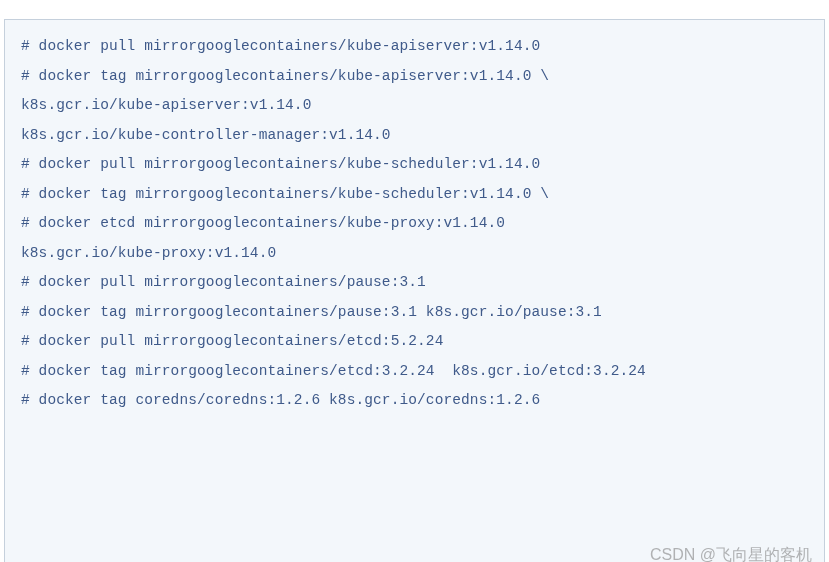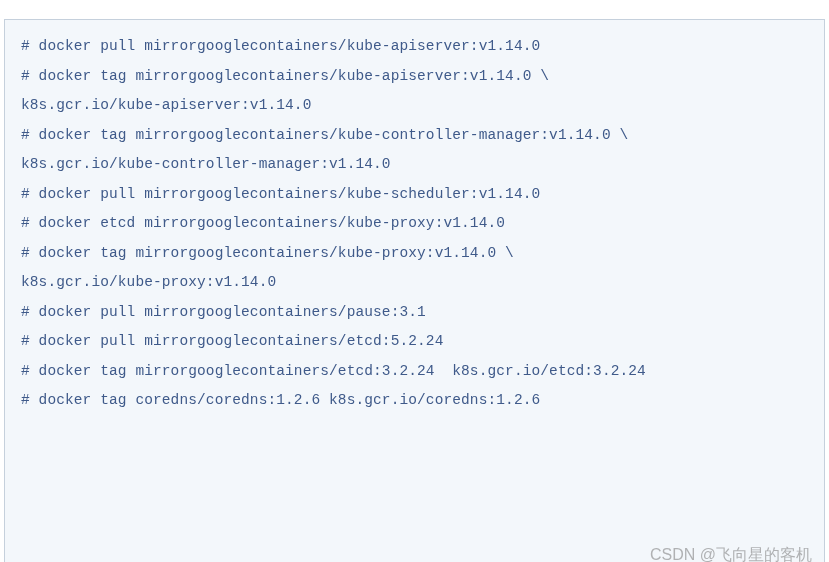--- a/index.html
+++ b/index.html
@@ -38,24 +38,24 @@
     pointer-events: none;
   }
 </style>
 </head>
 <body>
 
 <div class="code-block">
   <div class="line"># docker pull mirrorgooglecontainers/kube-apiserver:v1.14.0</div>
   <div class="line"># docker tag mirrorgooglecontainers/kube-apiserver:v1.14.0 \</div>
   <div class="line">k8s.gcr.io/kube-apiserver:v1.14.0</div>
-  <div class="line"># docker tag mirrorgooglecontainers/kube-controller-manager:v1.14.0 \</div>
   <div class="line">k8s.gcr.io/kube-controller-manager:v1.14.0</div>
   <div class="line"># docker pull mirrorgooglecontainers/kube-scheduler:v1.14.0</div>
+  <div class="line"># docker tag mirrorgooglecontainers/kube-scheduler:v1.14.0 \</div>
   <div class="line"># docker etcd mirrorgooglecontainers/kube-proxy:v1.14.0</div>
-  <div class="line"># docker tag mirrorgooglecontainers/kube-proxy:v1.14.0 \</div>
   <div class="line">k8s.gcr.io/kube-proxy:v1.14.0</div>
   <div class="line"># docker pull mirrorgooglecontainers/pause:3.1</div>
+  <div class="line"># docker tag mirrorgooglecontainers/pause:3.1 k8s.gcr.io/pause:3.1</div>
   <div class="line"># docker pull mirrorgooglecontainers/etcd:5.2.24</div>
   <div class="line"># docker tag mirrorgooglecontainers/etcd:3.2.24  k8s.gcr.io/etcd:3.2.24</div>
   <div class="line"># docker tag coredns/coredns:1.2.6 k8s.gcr.io/coredns:1.2.6</div>
   <div class="watermark">CSDN @飞向星的客机</div>
 </div>
 
 </body></html>

